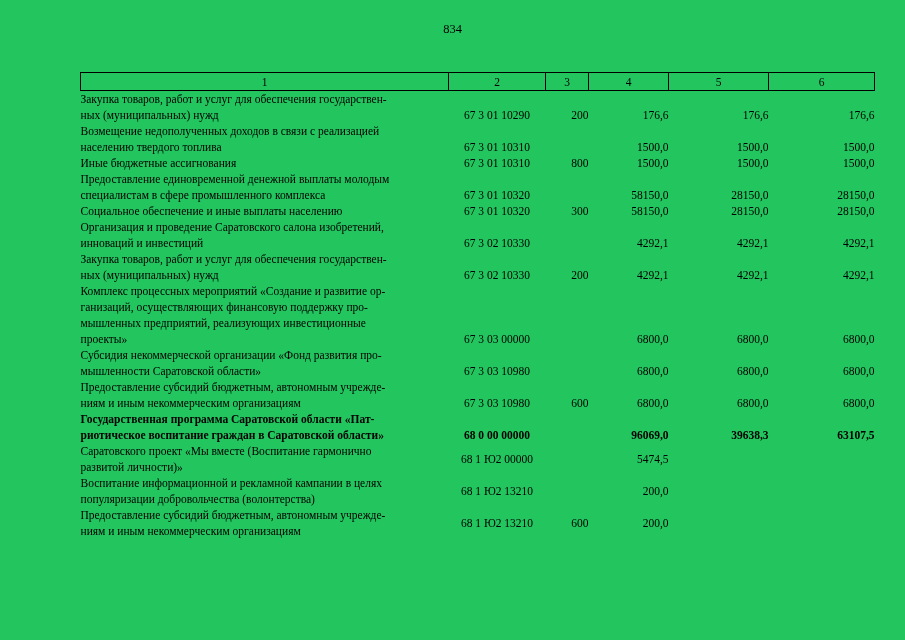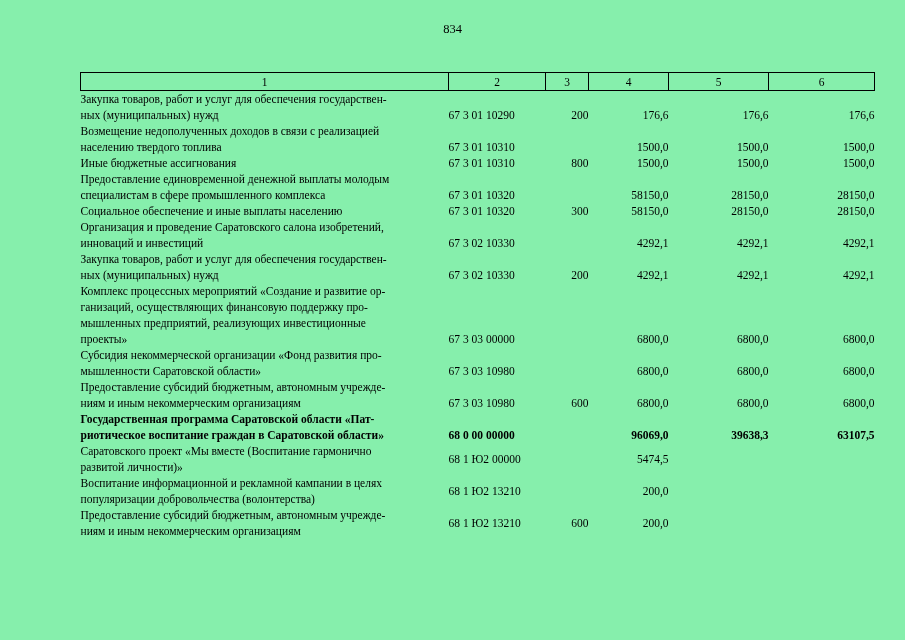--- a/index.html
+++ b/index.html
@@ -1,20 +1,20 @@
 <!DOCTYPE html>
 <html><head>
 <meta charset="utf-8">
 <style>
   html, body { margin: 0; padding: 0; background: #e8e8e8; }
   .page {
     position: relative;
     width: 905px;
     height: 640px;
-    background: #86efac;
+    background: #22c55e;
     font-family: "Liberation Serif", serif;
     color: #000;
     overflow: hidden;
   }
   .page-number {
     position: absolute;
     top: 22px;
     left: 0;
     width: 905px;
     text-align: center;
@@ -39,21 +39,21 @@
   }
   table.budget tbody td {
     padding: 0;
     vertical-align: bottom;
   }
   td.name {
     text-align: left;
     padding: 0 4px 0 10px;
     white-space: pre-line;
   }
-  td.code { white-space: nowrap; }
+  td.code { text-align: center; white-space: nowrap; }
   td.vr   { text-align: right; }
   td.v4   { text-align: right; padding-right: 3px; }
   td.v5   { text-align: right; padding-right: 20px; }
   td.v6   { text-align: right; padding-right: 2px; }
   tr.bold td { font-weight: bold; }
   tr.va-mid td.code, tr.va-mid td.vr,
   tr.va-mid td.v4, tr.va-mid td.v5, tr.va-mid td.v6 { vertical-align: middle; }
 </style>
 </head>
 <body>

